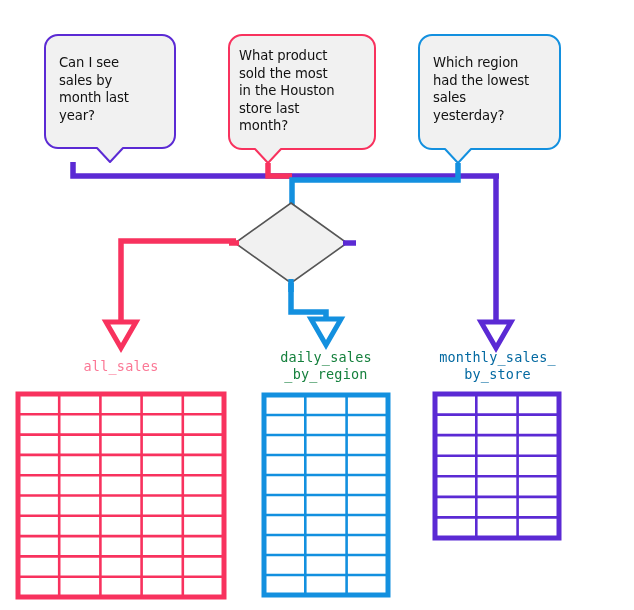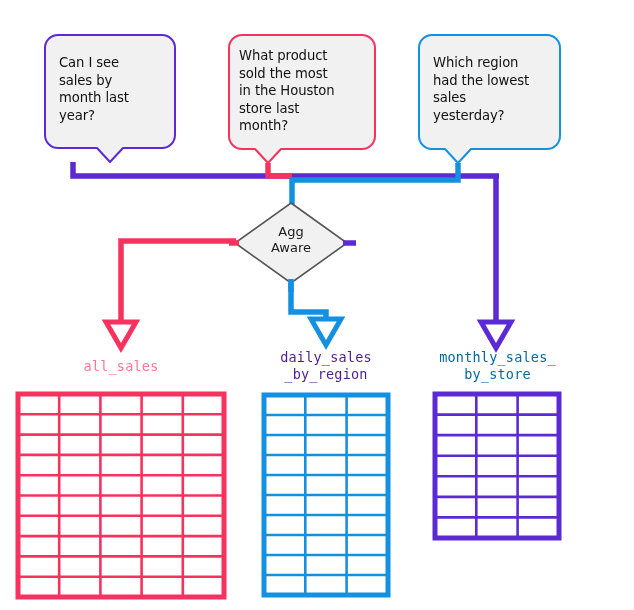--- a/index.html
+++ b/index.html
@@ -139,24 +139,22 @@
 sold the most
 in the Houston
 store last
 month?</div>
 
   <div class="bubble-text" style="left:433px;top:54px;width:126px;">Which region
 had the lowest
 sales
 yesterday?</div>
 
-  <div class="node-text" style="left:241px;top:224px;width:100px;">Agg
-Aware</div>
 
   <div class="tbl-label" style="left:31px;top:358px;width:180px;color:#FB7795;">all_sales</div>
 
-  <div class="tbl-label" style="left:256px;top:349px;width:140px;color:#4c1d95;">daily_sales
+  <div class="tbl-label" style="left:256px;top:349px;width:140px;color:#15803d;">daily_sales
 _by_region</div>
 
   <div class="tbl-label" style="left:420px;top:349px;width:155px;color:#0369a1;">monthly_sales_
 by_store</div>
 
 </div>
 
 </body></html>

